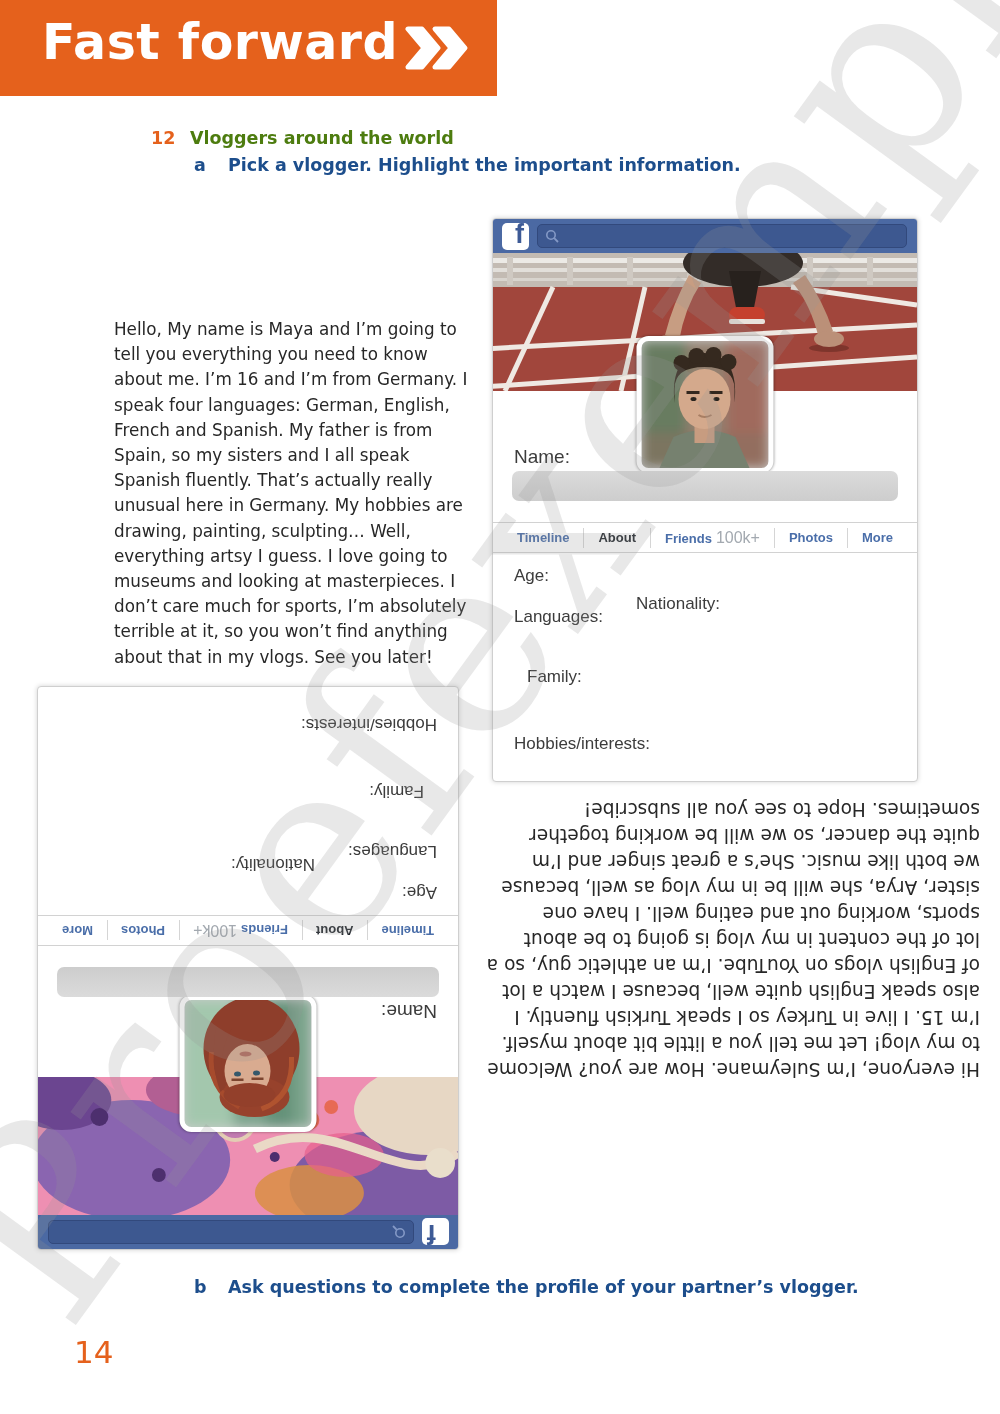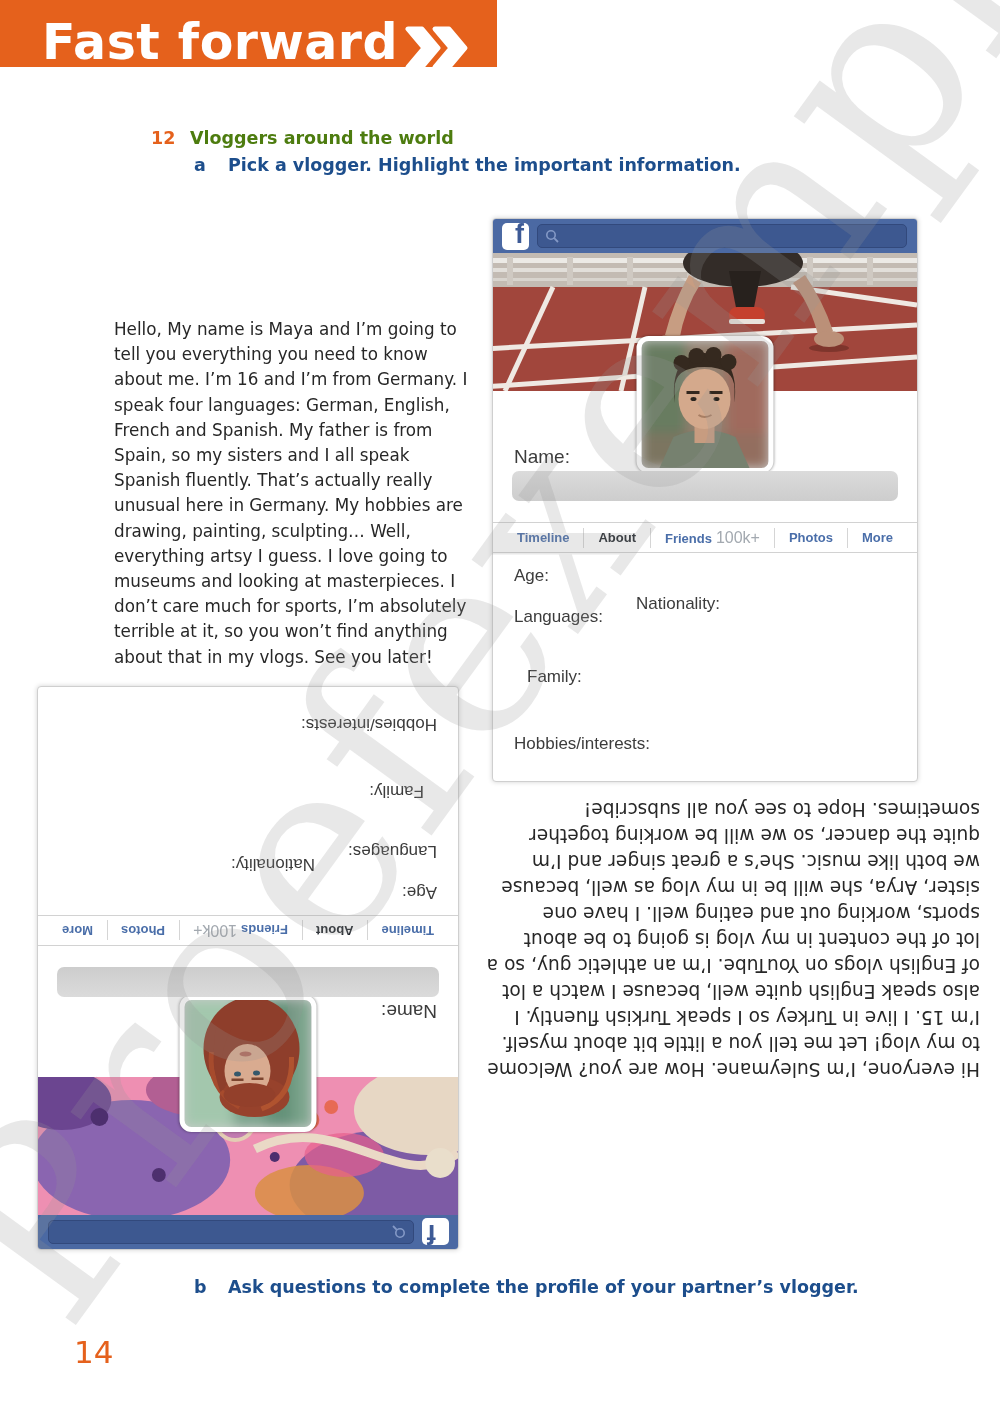--- a/index.html
+++ b/index.html
@@ -1,20 +1,20 @@
 <!DOCTYPE html>
 <html><head>
 <meta charset="utf-8">
 <style>
   html,body{margin:0;padding:0;background:#fff;}
   .page{position:relative;width:1000px;height:1414px;background:#ffffff;overflow:hidden;
         font-family:"DejaVu Sans",sans-serif;color:#262626;}
 
   
-  .banner{position:absolute;left:0;top:0;width:497px;height:67px;background:#e5611c;z-index:5;}
+  .banner{position:absolute;left:0;top:0;width:497px;height:96px;background:#e5611c;z-index:5;}
   .banner-title{position:absolute;left:42px;top:14px;font-size:49px;font-weight:bold;color:#ffffff;
                 letter-spacing:0.5px;font-family:"DejaVu Sans",sans-serif;}
   .ff-icon{position:absolute;right:28px;top:23px;width:64px;height:50px;}
 
   
   .ex-head{position:absolute;left:151px;top:128px;display:flex;font-size:17.5px;font-weight:bold;align-items:center;}
   .ex-num{width:39px;color:#e5611c;}
   .ex-title{color:#4d7c0f;}
   .item-row{position:absolute;display:flex;font-size:17.5px;font-weight:bold;color:#1d4e8c;}
   .item-a{left:194px;top:155px;}

